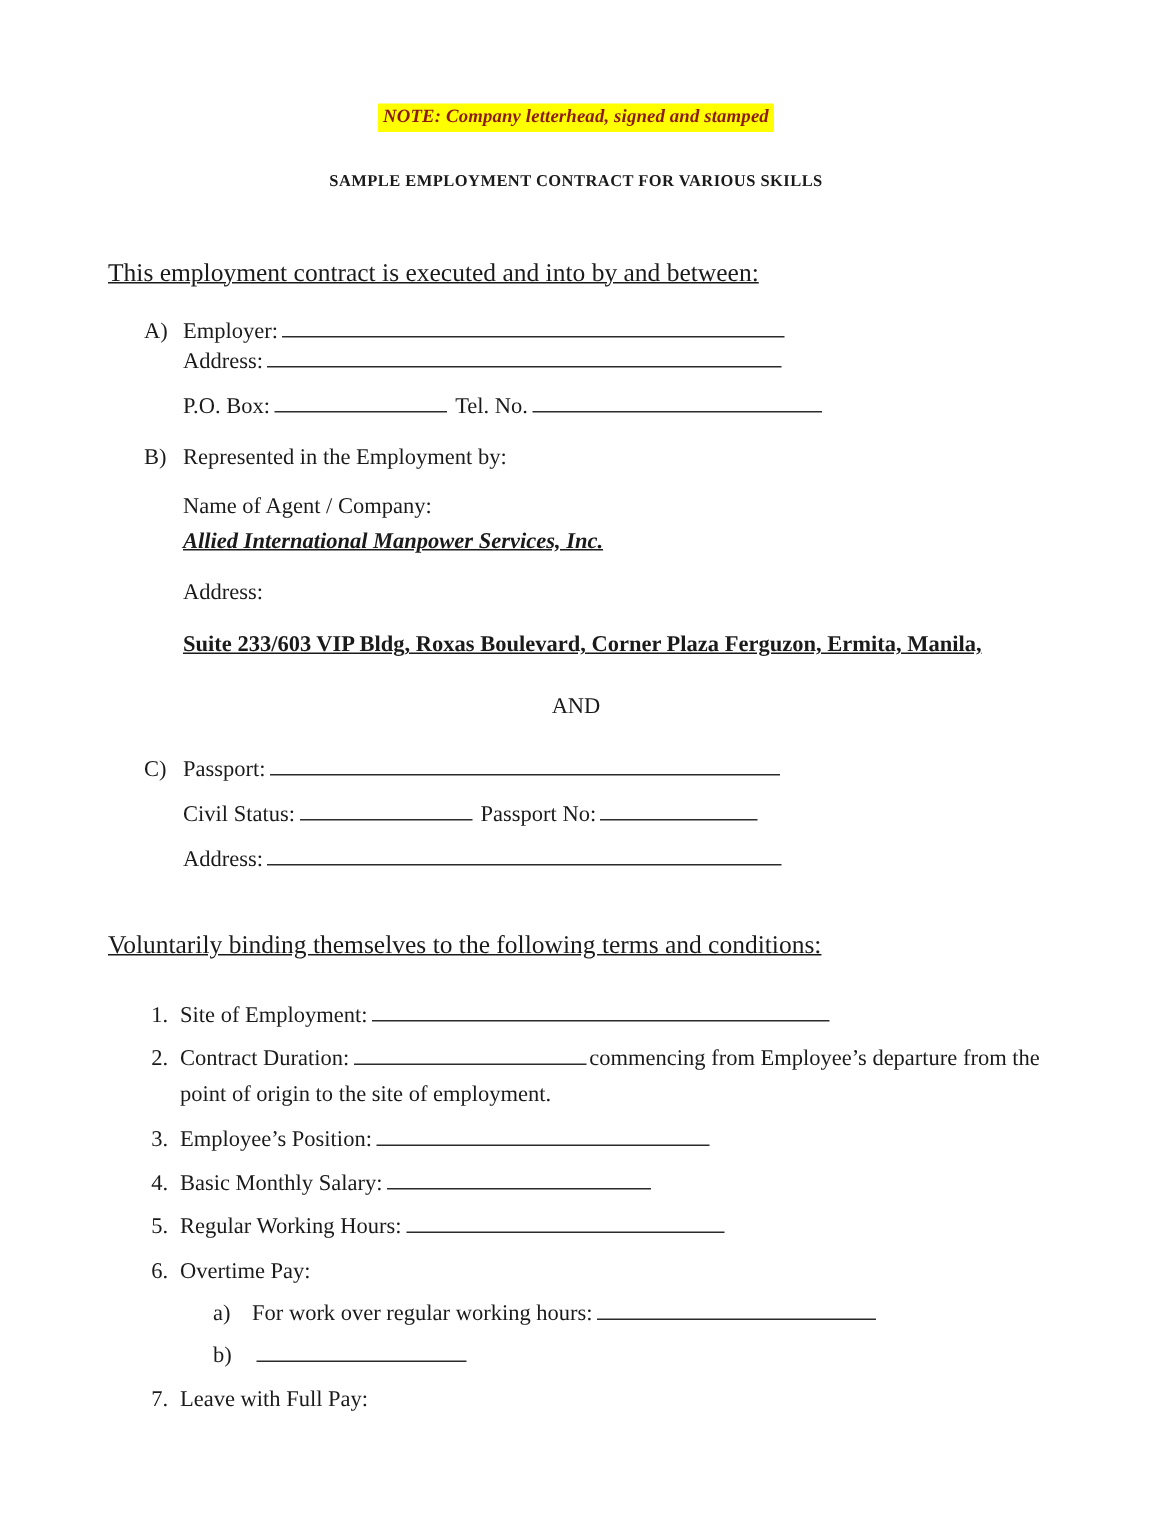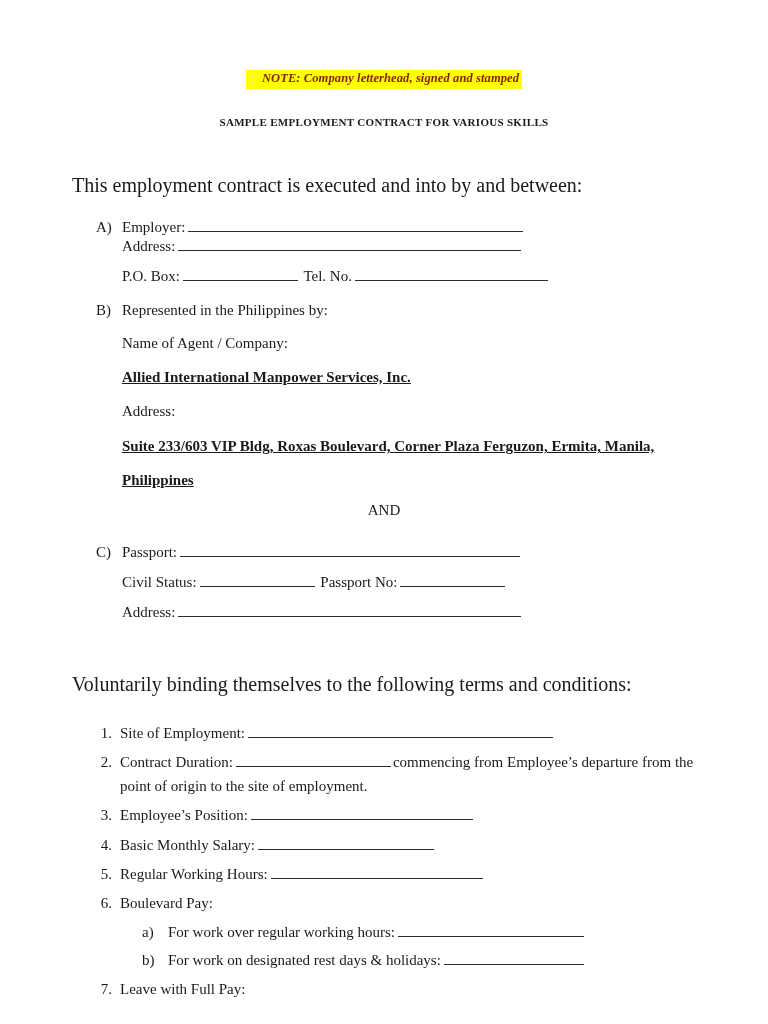--- a/index.html
+++ b/index.html
@@ -30,39 +30,40 @@
     margin-top: 68px;
   }
   .note {
     display: inline-block;
     background: #ffff00;
     color: #8c1a11;
     font-style: italic;
     font-weight: bold;
     font-size: 12.5px;
     letter-spacing: 0.1px;
-    padding: 1px 3px 2px 16px;
+    padding: 1px 3px 2px 3px;
     line-height: 1.25;
     white-space: nowrap;
   }
 
   
   .doc-title {
     text-align: center;
     font-weight: bold;
     font-size: 11px;
     letter-spacing: 0.3px;
     margin-top: 27px;
     white-space: nowrap;
   }
 
   
   .para {
-    font-size: 20px;
+    font-size: 17px;
     line-height: 1.5;
+    text-decoration: underline;
   }
   .intro {
     margin-top: 42px;
   }
   .bold-ul {
     font-weight: bold;
     text-decoration: underline;
   }
 
   
@@ -91,21 +92,21 @@
   }
   .lbody {
     flex: 1 1 auto;
     min-width: 0;
   }
   .tight { line-height: 1.28; }
 
   .and-row {
     text-align: center;
     font-size: 15px;
-    margin-top: 10px;
+    margin-top: 20px;
   }
 
   
   .terms {
     margin-left: 24px;
     margin-top: 14px;
     font-size: 15px;
   }
   .nrow {
     display: flex;
@@ -166,41 +167,37 @@
       <span class="lbody">
         <span>P.O. Box:</span><span class="rule" style="width:115px;"></span>
         <span>Tel. No.</span><span class="rule" style="width:193px;"></span>
       </span>
     </div>
   </div>
 
   <div class="lblock" style="margin-top:11px;">
     <div class="lrow">
       <span class="lmark">B)</span>
-      <span class="lbody">Represented in the Philippines by:</span>
+      <span class="lbody">Represented in the Employment by:</span>
     </div>
     <div class="lrow" style="margin-top:9px;">
       <span class="lmark"></span>
       <span class="lbody">Name of Agent / Company:</span>
     </div>
+    <div class="lrow" style="font-style:italic;">
+      <span class="lmark"></span>
+      <span class="lbody bold-ul">Allied International Manpower Services, Inc.</span>
+    </div>
     <div class="lrow" style="margin-top:11px;">
       <span class="lmark"></span>
-      <span class="lbody bold-ul">Allied International Manpower Services, Inc.</span>
-    </div>
-    <div class="lrow" style="margin-top:11px;">
-      <span class="lmark"></span>
       <span class="lbody">Address:</span>
     </div>
     <div class="lrow" style="margin-top:12px;">
       <span class="lmark"></span>
       <span class="lbody bold-ul">Suite 233/603 VIP Bldg, Roxas Boulevard, Corner Plaza Ferguzon, Ermita, Manila,</span>
-    </div>
-    <div class="lrow" style="margin-top:10px;">
-      <span class="lmark"></span>
-      <span class="lbody"><span class="bold-ul">Philippines</span></span>
     </div>
   </div>
 
   <div class="and-row">AND</div>
 
   <div class="lblock" style="margin-top:22px;">
     <div class="lrow">
       <span class="lmark">C)</span>
       <span class="lbody">
         <span>Passport:</span><span class="rule" style="width:340px;"></span>
@@ -214,21 +211,21 @@
       </span>
     </div>
     <div class="lrow" style="margin-top:7px;">
       <span class="lmark"></span>
       <span class="lbody">
         <span>Address:</span><span class="rule" style="width:343px;"></span>
       </span>
     </div>
   </div>
 
-  <div class="para" style="margin-top:44px;">Voluntarily binding themselves to the following terms and conditions:</div>
+  <div class="para" style="margin-top:32px;">Voluntarily binding themselves to the following terms and conditions:</div>
 
   <div class="terms">
 
     <div class="nrow" style="margin-top:22px;">
       <span class="nmark">1.</span>
       <span class="nbody">
         <span>Site of Employment:</span><span class="rule" style="width:305px;"></span>
       </span>
     </div>
 
@@ -255,32 +252,32 @@
 
     <div class="nrow">
       <span class="nmark">5.</span>
       <span class="nbody">
         <span>Regular Working Hours:</span><span class="rule" style="width:212px;"></span>
       </span>
     </div>
 
     <div class="nrow">
       <span class="nmark">6.</span>
-      <span class="nbody">Boulevard Pay:</span>
+      <span class="nbody">Overtime Pay:</span>
     </div>
     <div class="subrow">
       <span class="smark">a)</span>
       <span class="sbody">
         <span>For work over regular working hours:</span><span class="rule" style="width:186px;"></span>
       </span>
     </div>
     <div class="subrow">
       <span class="smark">b)</span>
       <span class="sbody">
-        <span>For work on designated rest days &amp; holidays:</span><span class="rule" style="width:140px;"></span>
+        <span class="rule" style="width:140px;"></span>
       </span>
     </div>
 
     <div class="nrow">
       <span class="nmark">7.</span>
       <span class="nbody">Leave with Full Pay:</span>
     </div>
 
   </div>
 </div>

